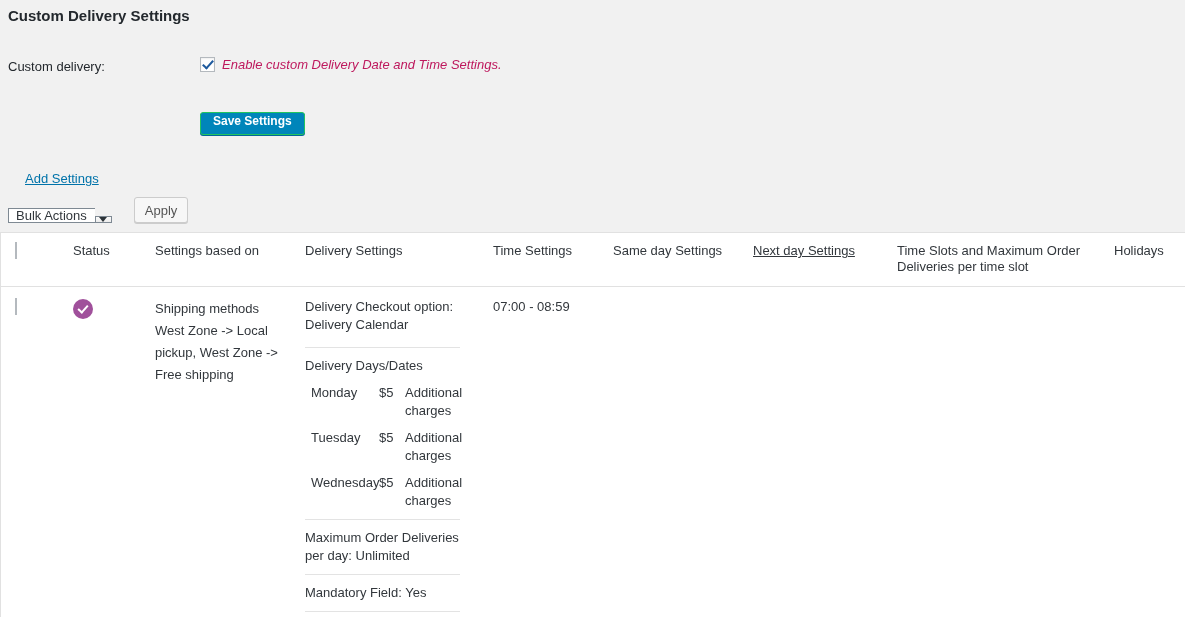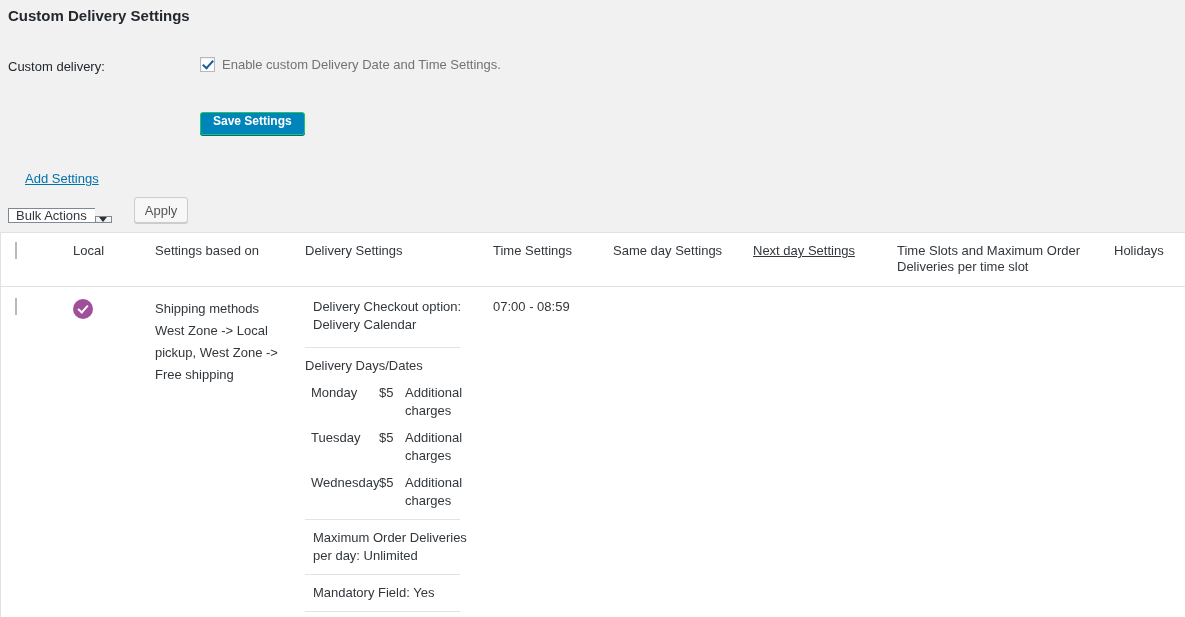--- a/index.html
+++ b/index.html
@@ -64,22 +64,23 @@
     top: 0px;
     width: 4px;
     height: 9px;
     border: solid #1e5a9e;
     border-width: 0 2px 2px 0;
     transform: rotate(42deg);
   }
   .check-label {
     margin-left: 7px;
     font-size: 13px;
-    color: #737373;
+    color: #be185d;
     line-height: 17px;
+    font-style: italic;
   }
 
   .btn-primary {
     margin-left: 200px;
     margin-top: 36px;
     display: inline-block;
     background: #0085ba;
     border: 1px solid #22c55e;
     border-radius: 3px;
     color: #fff;
@@ -228,21 +229,21 @@
     left: 7px; top: 4px;
     width: 4px; height: 8px;
     border: solid #fff;
     border-width: 0 2px 2px 0;
     transform: rotate(42deg);
   }
 
   .based-text { line-height: 22px; }
 
   .ds-block { padding-bottom: 4px; }
-  .ds-line { line-height: 18px; margin-left: 8px; }
+  .ds-line { line-height: 18px; }
   .ds-sep {
     border-top: 1px solid #e3e3e3;
     margin: 9px 0 9px 0;
     width: 155px;
   }
   .ds-heading { line-height: 18px; }
   .day-row {
     display: flex;
     margin-top: 9px;
     padding-left: 6px;
@@ -285,21 +286,21 @@
   <button class="btn-secondary">Apply</button>
 </div>
 
 <div class="table-wrap">
   <table class="wp-list">
     <thead>
       <tr>
         <th class="col-cb">
           <span class="cb-cell-inner"></span>
         </th>
-        <th class="col-status">Local</th>
+        <th class="col-status">Status</th>
         <th class="col-based">Settings based on</th>
         <th class="col-delivery">Delivery Settings</th>
         <th class="col-time">Time Settings</th>
         <th class="col-sameday">Same day Settings</th>
         <th class="col-nextday">Next day Settings</th>
         <th class="col-slots">Time Slots and Maximum Order Deliveries per time slot</th>
         <th class="col-holidays">Holidays</th>
 
       </tr>
     </thead>

